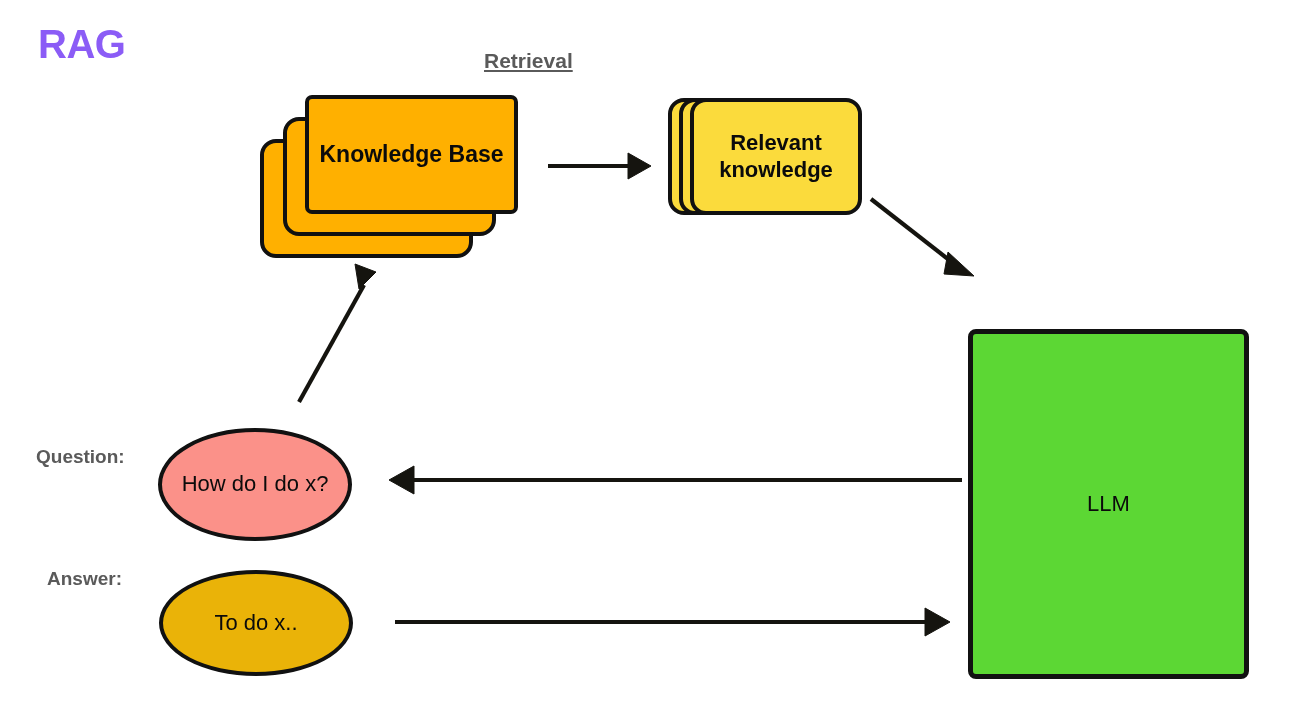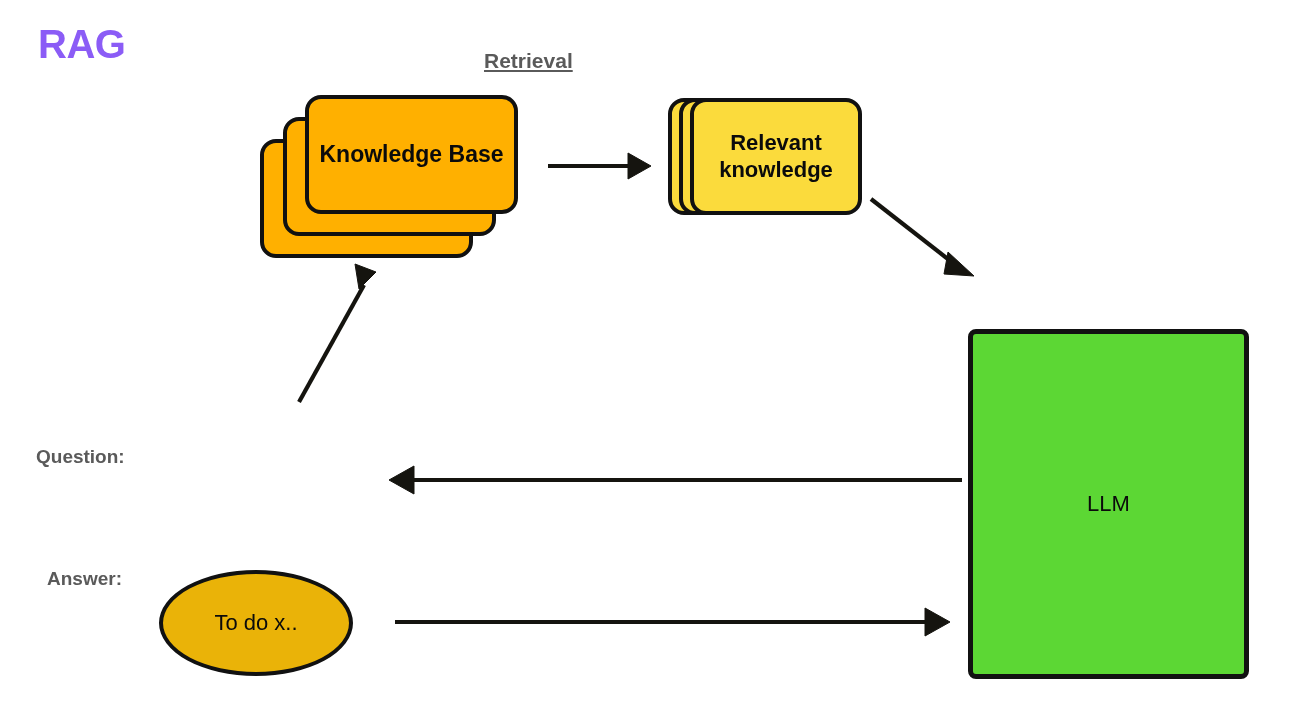--- a/index.html
+++ b/index.html
@@ -113,37 +113,40 @@
 
   <div class="glabel" style="left:484px; top:49px; font-size:21px;text-decoration:underline;">Retrieval</div>
 
   <div class="glabel" style="left:36px; top:446px; font-size:19px;">Question:</div>
 
   <div class="glabel" style="left:47px; top:568px; font-size:19px;">Answer:</div>
 
   <div class="stack">
     <div class="card" style="left:260px; top:139px; width:213px; height:119px; background:#FFB000;"></div>
     <div class="card" style="left:283px; top:117px; width:213px; height:119px; background:#FFB000;"></div>
-    <div class="card front" style="left:305px; top:95px; width:213px; height:119px; background:#FFB000; font-size:23px;">
+    <div class="card front" style="left:305px; top:95px; width:213px; height:119px; background:#FFB000; font-size:23px;border-radius:7px;">
       <span>Knowledge Base</span>
     </div>
   </div>
 
   <div class="stack">
     <div class="card" style="left:668px; top:98px; width:182px; height:117px; background:#FBDB3C;"></div>
     <div class="card" style="left:679px; top:98px; width:171px; height:117px; background:#FBDB3C;"></div>
     <div class="card front" style="left:690px; top:98px; width:172px; height:117px; background:#FBDB3C; font-size:22px;">
       <span><span>Relevant</span><br><span>knowledge</span></span>
     </div>
   </div>
 
   <div class="rbox" style="left:968px; top:305px; width:281px; height:350px; background:#5CD734; font-size:22px;">
     <span>LLM</span>
   </div>
 
+  <div class="ellipse" style="left:158px; top:428px; width:194px; height:113px; background:#FB9189; font-size:22px;">
+    <span>How do I do x?</span>
+  </div>
 
   <div class="ellipse" style="left:159px; top:570px; width:194px; height:106px; background:#eab308; font-size:22px;">
     <span>To do x..</span>
   </div>
 
   <svg id="arrows" viewBox="0 0 1300 708">
 
     <g>
       <path class="astroke" d="M299,402 L364,285"></path>
       <path class="ahead" d="M355,264 L376,272 L359,289 Z"></path>

